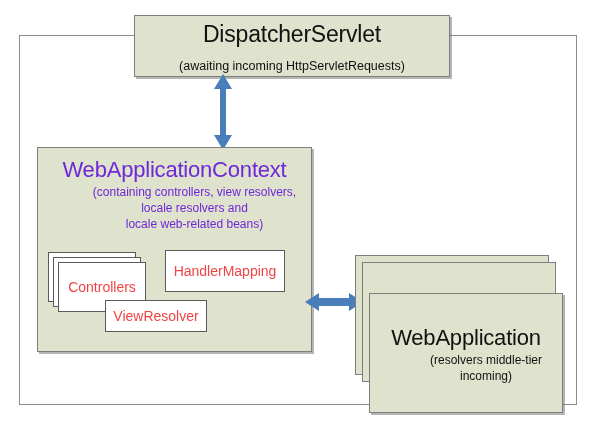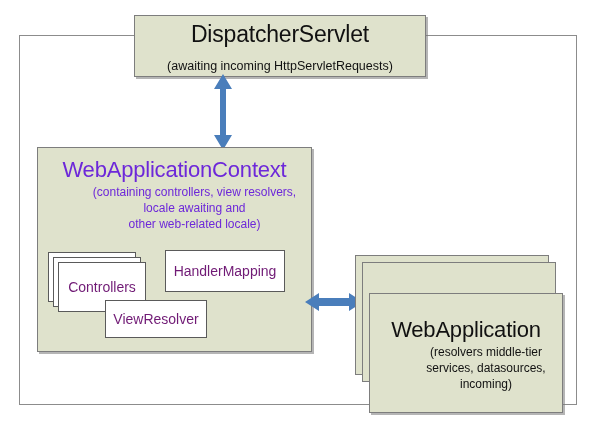--- a/index.html
+++ b/index.html
@@ -79,29 +79,29 @@
   }
   .sub-tight {
     font-size: 12px;
     line-height: 14px;
     margin-top: 2px;
     padding-left: 40px;
   }
   .label-sm {
     font-size: 14px;
     line-height: 16px;
-    color: #701a75;
+    color: #ef4444;
     white-space: nowrap;
   }
 
   
   #dispatcher-servlet {
     left: 134px;
     top: 15px;
-    width: 292px;
+    width: 316px;
     height: 62px;
   }
   #dispatcher-servlet .box-content { justify-content: center; padding-top: 2px; }
 
   
   #web-app-context {
     left: 37px;
     top: 147px;
     width: 275px;
     height: 205px;
@@ -139,21 +139,21 @@
   #handler-mapping-box {
     left: 165px;
     top: 250px;
     width: 120px;
     height: 42px;
   }
   #view-resolver-box {
     left: 105px;
     top: 300px;
     width: 102px;
-    height: 38px;
+    height: 32px;
   }
 
   
   #wac-stack-back2 {
     left: 355px;
     top: 255px;
     width: 194px;
     height: 120px;
     box-shadow: none;
   }
@@ -207,22 +207,22 @@
   <div class="arrow" id="arrow-vertical">
     <svg width="30" height="76" viewBox="0 0 30 76">
       <polygon points="15,0 24,15 18,15 18,61 24,61 15,76 6,61 12,61 12,15 6,15" fill="#4a7ebb"></polygon>
     </svg>
   </div>
 
   <div class="sage-box" id="web-app-context">
     <div class="wac-head">
       <div class="title-md">WebApplicationContext</div>
       <div class="sub-tight">(containing controllers, view resolvers,</div>
-      <div class="sub-tight">locale awaiting and</div>
-      <div class="sub-tight">other web-related locale)</div>
+      <div class="sub-tight">locale resolvers and</div>
+      <div class="sub-tight">locale web-related beans)</div>
     </div>
   </div>
 
   <div class="white-box stack-back2"></div>
   <div class="white-box stack-back1"></div>
 
   <div class="white-box" id="handler-mapping-box">
     <div class="box-content">
       <div class="label-sm">HandlerMapping</div>
     </div>
@@ -245,18 +245,17 @@
       <polygon points="0,14 14,5 14,10 44,10 44,5 58,14 44,23 44,18 14,18 14,23" fill="#4a7ebb"></polygon>
     </svg>
   </div>
 
   <div class="sage-box" id="wac-stack-back2"></div>
   <div class="sage-box" id="wac-stack-back1"></div>
   <div class="sage-box" id="wac-stack-front">
     <div class="box-content">
       <div class="title-md">WebApplication</div>
       <div class="sub-tight">(resolvers middle-tier</div>
-      <div class="sub-tight">services, datasources,</div>
       <div class="sub-tight">incoming)</div>
     </div>
   </div>
 
 </div>
 
 </body></html>

